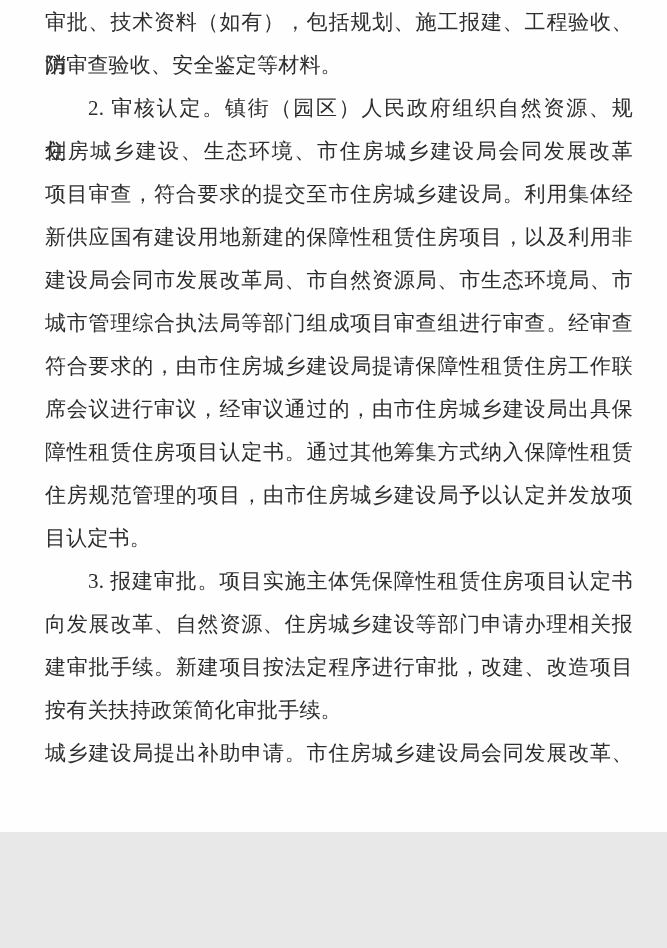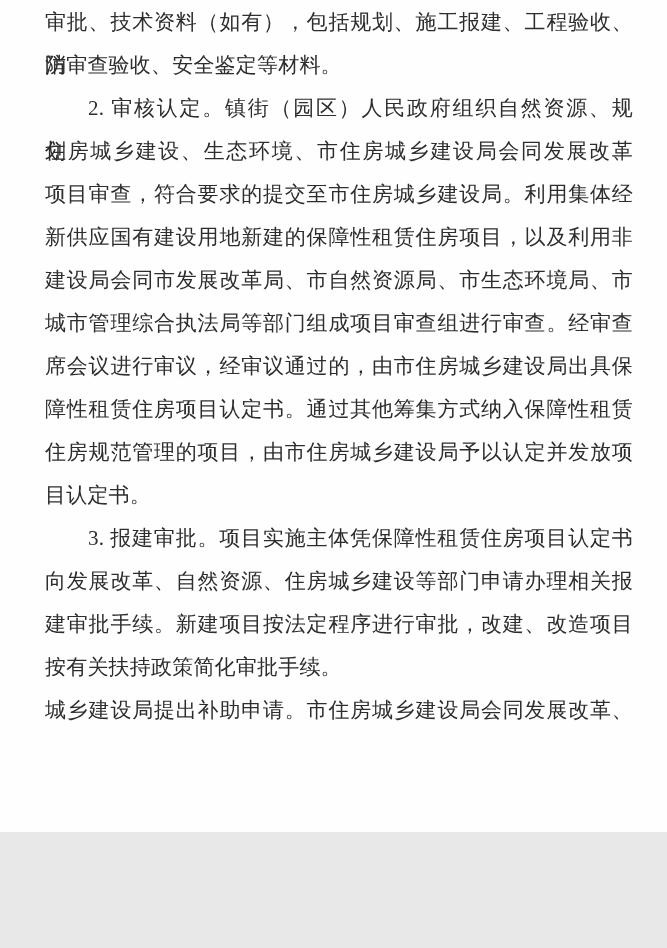--- a/index.html
+++ b/index.html
@@ -61,20 +61,21 @@
 <div class="page">
   <div class="content">
     <div class="line fill">审批、技术资料（如有），包括规划、施工报建、工程验收、消</div>
     <div class="line last">防审查验收、安全鉴定等材料。</div>
     <div class="line fill indent">2. 审核认定。镇街（园区）人民政府组织自然资源、规划、</div>
     <div class="line fill">住房城乡建设、生态环境、市住房城乡建设局会同发展改革</div>
     <div class="line fill">项目审查，符合要求的提交至市住房城乡建设局。利用集体经</div>
     <div class="line fill">新供应国有建设用地新建的保障性租赁住房项目，以及利用非</div>
     <div class="line fill">建设局会同市发展改革局、市自然资源局、市生态环境局、市</div>
     <div class="line fill">城市管理综合执法局等部门组成项目审查组进行审查。经审查</div>
+    <div class="line fill">符合要求的，由市住房城乡建设局提请保障性租赁住房工作联</div>
     <div class="line fill">席会议进行审议，经审议通过的，由市住房城乡建设局出具保</div>
     <div class="line fill">障性租赁住房项目认定书。通过其他筹集方式纳入保障性租赁</div>
     <div class="line fill">住房规范管理的项目，由市住房城乡建设局予以认定并发放项</div>
     <div class="line last">目认定书。</div>
     <div class="line fill indent">3. 报建审批。项目实施主体凭保障性租赁住房项目认定书</div>
     <div class="line fill">向发展改革、自然资源、住房城乡建设等部门申请办理相关报</div>
     <div class="line fill">建审批手续。新建项目按法定程序进行审批，改建、改造项目</div>
     <div class="line last">按有关扶持政策简化审批手续。</div>
     <div class="line fill">城乡建设局提出补助申请。市住房城乡建设局会同发展改革、</div>
   </div>

